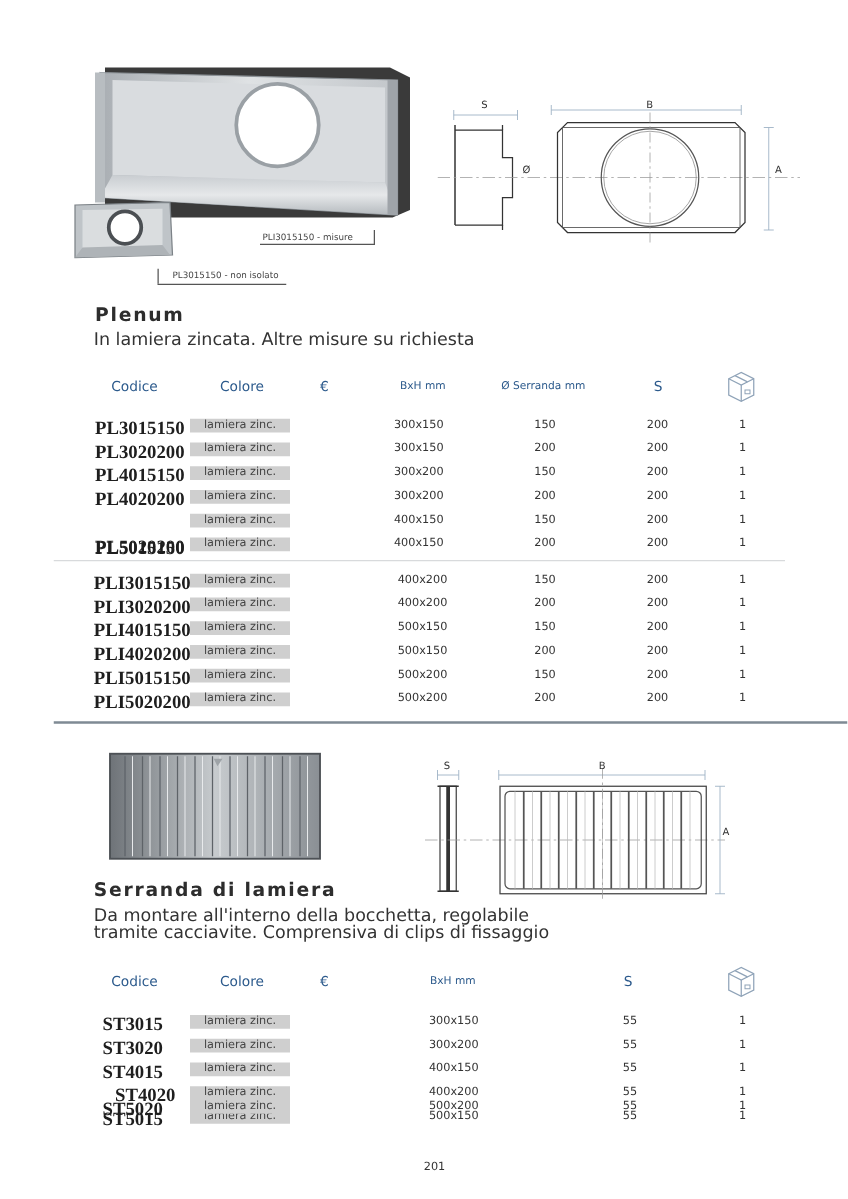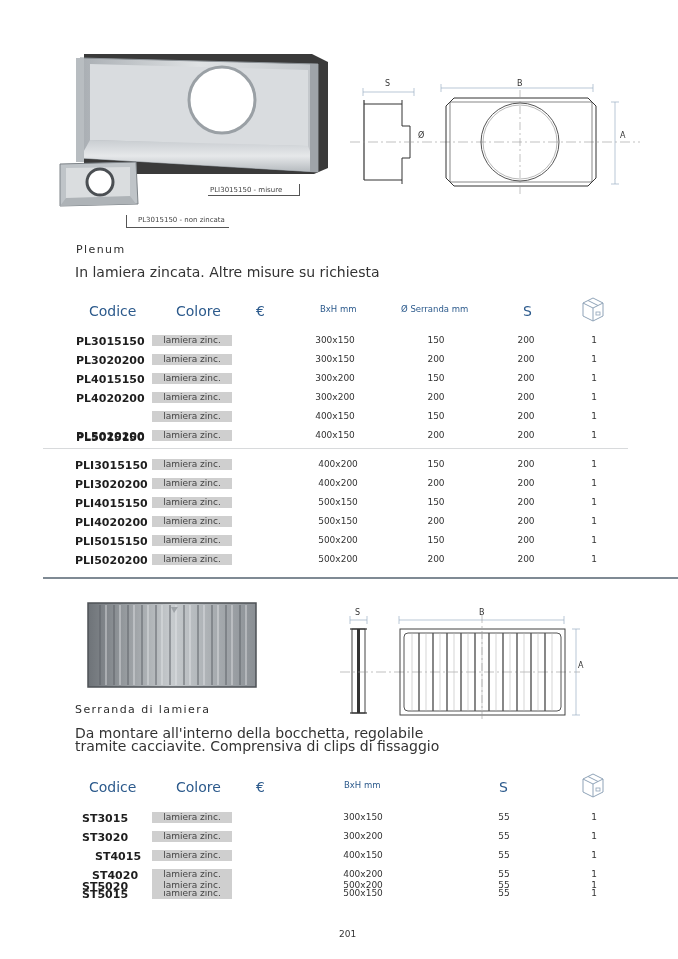--- a/index.html
+++ b/index.html
@@ -1,26 +1,26 @@
 <!DOCTYPE html>
 <html><head>
 <meta charset="utf-8">
 <style>
   html, body { margin: 0; padding: 0; background: #ffffff; }
   body { width: 678px; height: 959px; position: relative; overflow: hidden;
          font-family: "DejaVu Sans", sans-serif; color: #2a2a2a; }
   .abs { position: absolute; }
   .caption { font-size: 7px; color: #444; white-space: nowrap; }
-  .title { font-size: 11px; letter-spacing: 1.4px; color: #2d2d2d; font-weight: normal; }
+  .title { font-size: 15px; letter-spacing: 1.4px; color: #2d2d2d; font-weight: bold; }
   .desc { font-size: 14px; color: #333; line-height: 13px; }
-  .hdr { font-size: 14px; color: #2c5a8c; white-space: nowrap; }
+  .hdr { font-size: 11px; color: #2c5a8c; white-space: nowrap; }
   .hdr.small { font-size: 8.5px; }
   .row { position: absolute; left: 0; width: 678px; height: 19px; }
   .cell { position: absolute; top: 2px; font-size: 9px; color: #333; white-space: nowrap; text-align: center; }
-  .code { font-weight: bold; color: #1e1e1e; font-size: 11px; }
+  .code { font-weight: bold; color: #1e1e1e; font-size: 15px; font-family: Liberation Serif, serif; }
   .chip { position: absolute; top: 2px; height: 11px; background: #cfcfcf; font-size: 9px; color: #444;
           text-align: center; line-height: 11px; }
   .rule { position: absolute; height: 1px; background: #d8dadc; }
   .rule.thick { height: 2px; background: #7f8a94; }
   svg { display: block; }
 </style>
 </head>
 <body>
 
 <div class="abs" style="left:72px;top:48px;width:260px;height:130px;">
@@ -53,21 +53,21 @@
     <polygon points="10,8 74,7 74,38 10,40" fill="#dadddf"></polygon>
     <circle cx="44" cy="22" r="13" fill="#ffffff" stroke="#4b4f53" stroke-width="3"></circle>
     <polygon points="10,38 74,36 80,44 4,46" fill="#aeb3b7"></polygon>
   </svg>
 </div>
 
 <div class="abs caption" style="left:210px;top:186px;">PLI3015150 - misure</div>
 <div class="abs" style="left:208px;top:195px;width:92px;height:1px;background:#555;"></div>
 <div class="abs" style="left:299px;top:184px;width:1px;height:12px;background:#555;"></div>
 
-<div class="abs caption" style="left:138px;top:216px;">PL3015150 - non zincata</div>
+<div class="abs caption" style="left:138px;top:216px;">PL3015150 - non isolato</div>
 <div class="abs" style="left:126px;top:227px;width:103px;height:1px;background:#555;"></div>
 <div class="abs" style="left:126px;top:215px;width:1px;height:12px;background:#555;"></div>
 
 <div class="abs" style="left:350px;top:72px;width:290px;height:125px;">
   <svg width="290" height="125" viewBox="0 0 290 125" font-family="DejaVu Sans, sans-serif">
 
     <line x1="13" y1="20" x2="64" y2="20" stroke="#9cb0c4" stroke-width="0.7"></line>
     <line x1="13" y1="16" x2="13" y2="24" stroke="#9cb0c4" stroke-width="0.7"></line>
     <line x1="64" y1="16" x2="64" y2="24" stroke="#9cb0c4" stroke-width="0.7"></line>
     <polyline points="14,28 14,108" stroke="#333" stroke-width="1.2" fill="none"></polyline>
@@ -342,21 +342,21 @@
     <div class="cell" style="left:584px;width:20px;">1</div>
   </div>
   <div class="row" style="top:829px;">
     <div class="cell code" style="left:82px;width:44px;">ST3020</div>
     <div class="chip" style="left:152px;width:80px;">lamiera zinc.</div>
     <div class="cell" style="left:338px;width:50px;">300x200</div>
     <div class="cell" style="left:494px;width:20px;">55</div>
     <div class="cell" style="left:584px;width:20px;">1</div>
   </div>
   <div class="row" style="top:848px;">
-    <div class="cell code" style="left:95px;width:44px;">ST4015</div>
+    <div class="cell code" style="left:82px;width:44px;">ST4015</div>
     <div class="chip" style="left:152px;width:80px;">lamiera zinc.</div>
     <div class="cell" style="left:338px;width:50px;">400x150</div>
     <div class="cell" style="left:494px;width:20px;">55</div>
     <div class="cell" style="left:584px;width:20px;">1</div>
   </div>
   <div class="row" style="top:867px;">
     <div class="cell code" style="left:92px;width:44px;">ST4020</div>
     <div class="chip" style="left:152px;width:80px;">lamiera zinc.</div>
     <div class="cell" style="left:338px;width:50px;">400x200</div>
     <div class="cell" style="left:494px;width:20px;">55</div>

